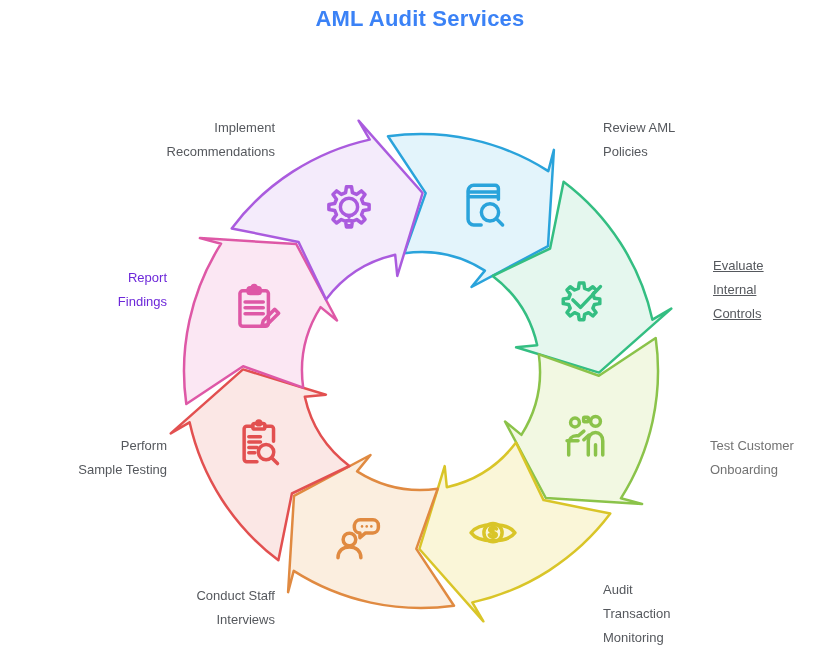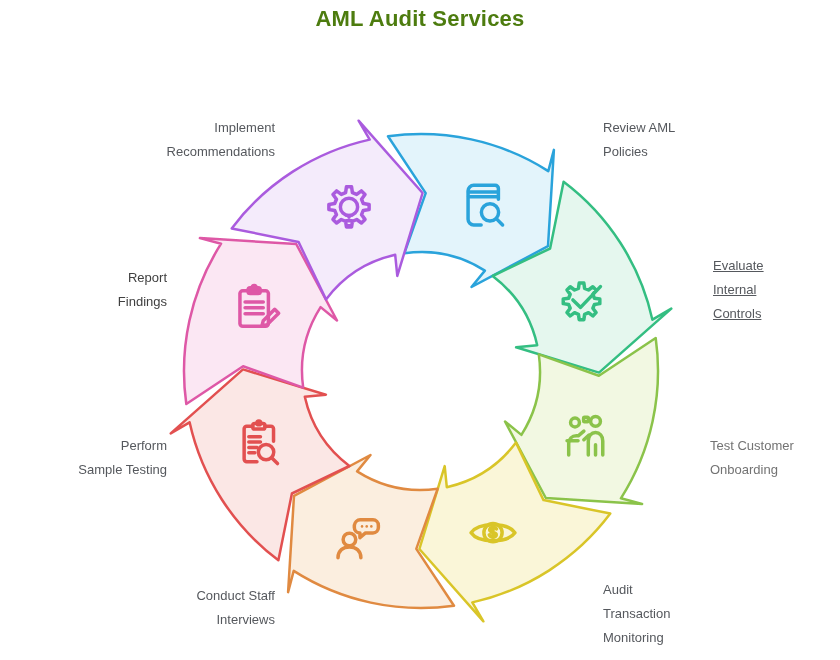--- a/index.html
+++ b/index.html
@@ -12,21 +12,21 @@
   .step-label{position:absolute;font-size:13px;line-height:24px;}
   .step-label.left{text-align:left;margin-left:38px;}
   .step-label.right{text-align:right;}
   .arrow{stroke-width:2.5;stroke-linejoin:round;}
   .icon-use{stroke-linecap:round;stroke-linejoin:round;}
 </style>
 </head>
 <body>
 
 <div class="stage">
-  <h1 class="title" style="color: #4d7c0f;">AML Audit Services</h1>
+  <h1 class="title" style="color: #3b82f6;">AML Audit Services</h1>
 
   <svg id="diagram" width="840" height="660" viewBox="0 0 840 660" aria-hidden="true">
     <defs>
       <symbol id="icon-book-magnifier-icon" viewBox="0 0 24 24">
         <path d="M18 9.2V4.6c0-.8-.6-1.4-1.4-1.4H7.4C6.1 3.2 5 4.3 5 5.6v12.2c0 1.3 1.1 2.4 2.4 2.4h3.2"></path>
         <path d="M5.2 6.1h12.6M5.2 8.1h12.6"></path>
         <circle cx="14.4" cy="14.8" r="3.7"></circle>
         <path d="M17.1 17.5l2.7 2.7"></path>
       </symbol>
       <symbol id="icon-gear-check-icon" viewBox="0 0 24 24">
@@ -119,21 +119,21 @@
         <div>Monitoring</div>
       </div>
       <div class="step-label right" style="top: 584px; right: 565px; color: rgb(85, 88, 93);">
         <div>Conduct Staff</div>
         <div>Interviews</div>
       </div>
       <div class="step-label right" style="top: 434px; right: 673px; color: rgb(85, 88, 93);">
         <div>Perform</div>
         <div>Sample Testing</div>
       </div>
-      <div class="step-label right" style="top: 266px; right: 673px; color: #404040; text-align: right;">
+      <div class="step-label right" style="top: 266px; right: 673px; color: #6d28d9; text-align: right;">
         <div>Report</div>
         <div>Findings</div>
       </div>
       <div class="step-label right" style="top: 116px; right: 565px; color: rgb(85, 88, 93);">
         <div>Implement</div>
         <div>Recommendations</div>
       </div>
     </div>
 </div>
 

